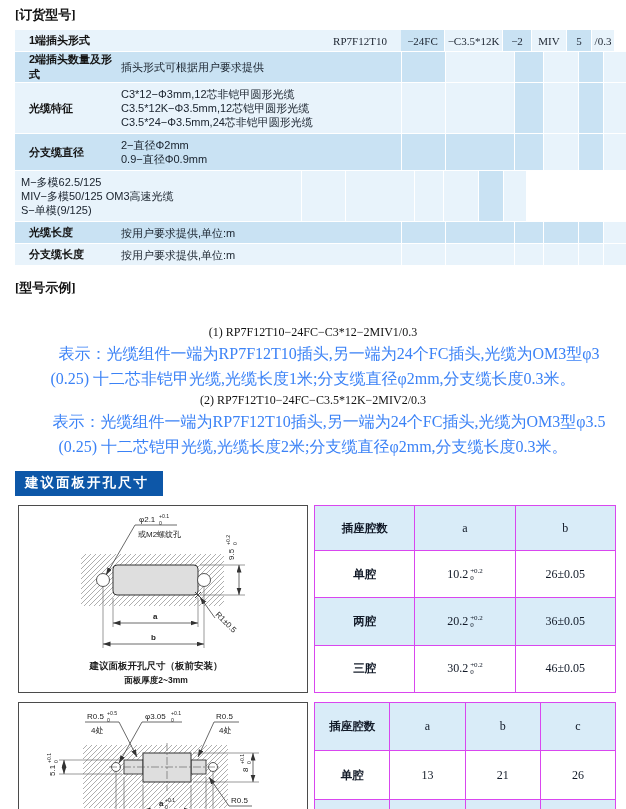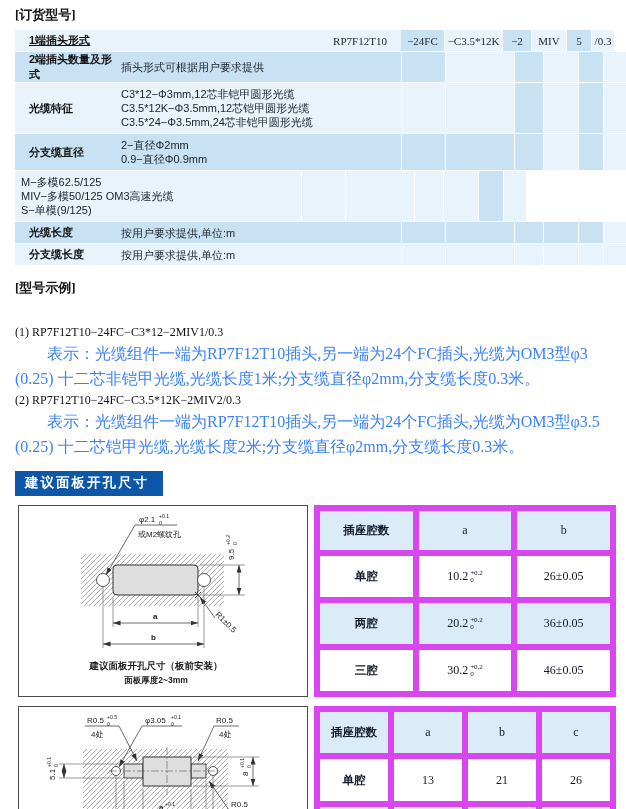--- a/index.html
+++ b/index.html
@@ -15,35 +15,35 @@
   }
   
   .ord-table{width:611px;margin-left:15px;background:#fff;}
   .ord-row{display:flex;margin-bottom:1px;}
   .ord-cell{display:flex;align-items:center;box-sizing:border-box;flex:0 0 auto;}
   .ord-label{padding-left:14px;font-size:11px;font-weight:bold;color:#141414;}
   .ord-desc{font-size:11px;line-height:14px;white-space:pre-line;padding:3px 0 3px 6px;color:#17202b;}
   .ord-code{justify-content:center;font-family:"Liberation Serif","DejaVu Serif",serif;
     font-size:11px;color:#1c2430;letter-spacing:0px;}
   
-  .examples{margin:27px 15px 0 15px;font-family:"Liberation Serif","DejaVu Serif",serif;}
+  .examples{margin:27px 15px 0 15px;font-family:"Liberation Serif","DejaVu Serif",serif;text-align:center;}
   .ex-code{font-size:12px;line-height:17px;color:#111;}
   .ex-desc{font-size:16px;line-height:25px;color:#3b82f6;text-indent:2em;margin:0 0 1px 0;}
   
   .bar{
     display:inline-block;margin:11px 0 0 15px;padding:3px 14px 4px 10px;
     color:#fff;font-size:13.5px;font-weight:bold;letter-spacing:2px;
   }
   
   .panel-row{display:flex;margin:9px 10px 0 18px;gap:6px;}
   .draw-box{width:288px;border:1px solid #4b4b4b;background:#fff;flex:0 0 auto;}
   .ptab-wrap{flex:1 1 auto;}
   table.ptab{border-collapse:collapse;width:100%;height:100%;table-layout:fixed;}
   table.ptab td{
-    border:6px solid #d946ef;text-align:center;vertical-align:middle;
+    border:1px solid #d946ef;text-align:center;vertical-align:middle;
     font-family:"Liberation Serif","DejaVu Serif",serif;font-size:12px;color:#101826;
   }
   table.ptab td.zh{font-size:11.5px;font-weight:bold;font-family:"Liberation Sans","DejaVu Sans",sans-serif;}
   table.ptab tr.hd td{background:#d9ecf8;}
   table.ptab tr.stripe td{background:#d9ecf8;}
   .tolstack{display:inline-flex;flex-direction:column;vertical-align:middle;
     font-size:7px;line-height:7px;margin-left:2px;text-align:left;}
   
   svg text{font-family:"Liberation Sans","DejaVu Sans",sans-serif;fill:#1c1c1c;}
   svg .dimtxt{font-size:8px;}
@@ -53,21 +53,21 @@
 </style>
 </head>
 <body>
 
 
 
 
 <div class="sec-title">[订货型号]</div>
 <div class="ord-table">
     <div class="ord-row" style="min-height: 21px;">
-      <div class="ord-cell ord-label" style="width: 100px; background: rgb(232, 243, 251); text-decoration: underline;">1端插头形式</div>
+      <div class="ord-cell ord-label" style="width: 100px; background: rgb(232, 243, 251);">1端插头形式</div>
       <div class="ord-cell ord-desc" style="width: 204px; background: rgb(232, 243, 251);"></div>
       <div class="ord-cell ord-code" style="width: 82px; background: rgb(232, 243, 251);">RP7F12T10</div>
       <div class="ord-cell ord-code" style="width: 43px; background: rgb(201, 226, 243); margin-left: 0;">−24FC</div>
       <div class="ord-cell ord-code" style="width: 57px; background: rgb(232, 243, 251); margin-left: 1px;">−C3.5*12K</div>
       <div class="ord-cell ord-code" style="width: 28px; background: rgb(201, 226, 243); margin-left: 1px;">−2</div>
       <div class="ord-cell ord-code" style="width: 34px; background: rgb(232, 243, 251); margin-left: 1px;">MIV</div>
       <div class="ord-cell ord-code" style="width: 24px; background: rgb(201, 226, 243); margin-left: 1px;">5</div>
       <div class="ord-cell ord-code" style="width: 22px; background: rgb(232, 243, 251); margin-left: 1px;">/0.3</div>
     </div>
     <div class="ord-row" style="min-height: 21px;">

